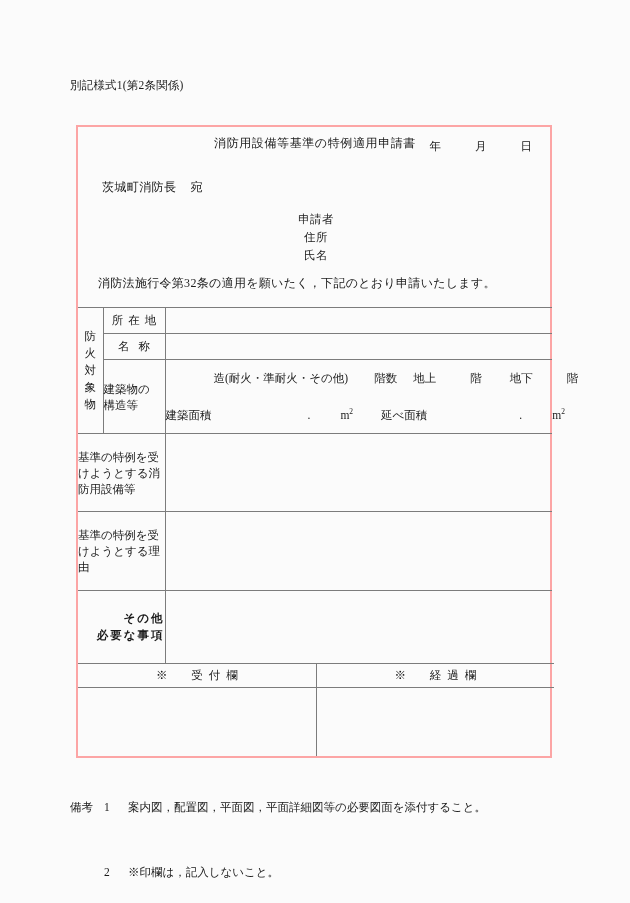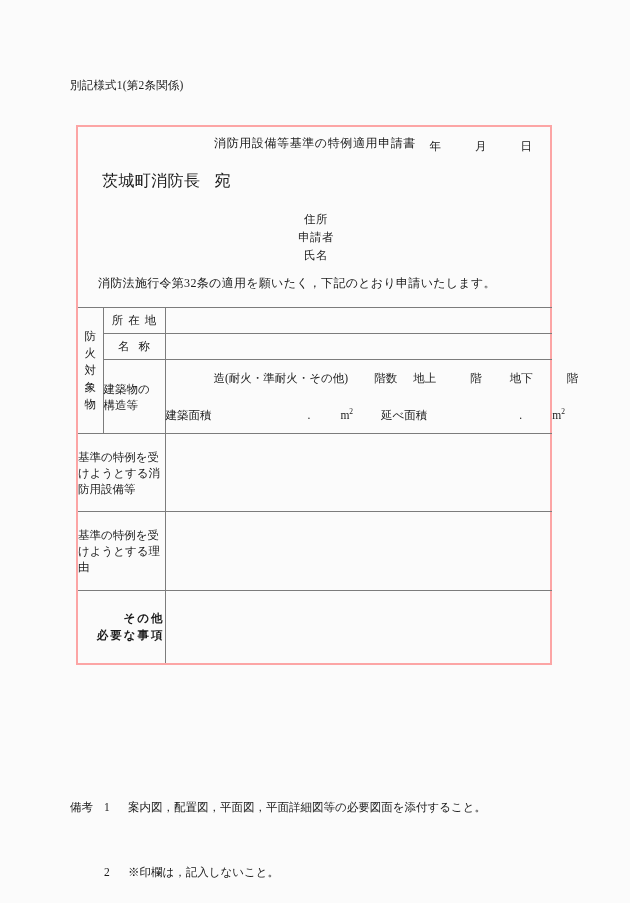--- a/index.html
+++ b/index.html
@@ -68,22 +68,22 @@
     font-size: 11.5px;
     white-space: nowrap;
   }
   .date-line span { display: inline-block; }
   .date-y { margin-right: 34px; }
   .date-m { margin-right: 34px; }
 
   .addressee {
     position: absolute;
     left: 24px;
-    top: 44px;
-    font-size: 16px;
+    top: 52px;
+    font-size: 12px;
     letter-spacing: 0.4px;
     white-space: nowrap;
   }
   .addressee .suffix { margin-left: 14px; }
 
   .applicant-block {
     position: absolute;
     left: 0;
     top: 83px;
     width: 476px;
@@ -241,22 +241,22 @@
 
       <div class="date-line">
         <span class="date-y">年</span><span class="date-m">月</span><span>日</span>
       </div>
 
       <div class="addressee">
         <span>茨城町消防長</span><span class="suffix">宛</span>
       </div>
 
       <div class="applicant-block">
+        <div>申請者</div>
         <div>住所</div>
-        <div>申請者</div>
         <div>氏名</div>
       </div>
 
       <div class="statement">消防法施行令第32条の適用を願いたく，下記のとおり申請いたします。</div>
     </div>
 
     <table class="grid">
       <colgroup>
         <col class="col-a">
           <col class="col-b">
@@ -299,20 +299,36 @@
         <tr>
           <td class="lbl-center2 rowh-72 noleft nobottom" colspan="2">
             <span>その他</span><br>
             <span>必要な事項</span>
           </td>
           <td class="rowh-72 noright nobottom"></td>
         </tr>
       </tbody>
     </table>
 
+    <table class="stamp-table">
+      <colgroup>
+          <col class="col-left">
+          <col class="col-right">
+        </colgroup>
+      <tbody>
+        <tr>
+          <td class="stamp-head noleft"><span>※</span>&nbsp;&nbsp;<span>受付欄</span></td>
+          <td class="stamp-head noright"><span>※</span>&nbsp;&nbsp;<span>経過欄</span></td>
+        </tr>
+        <tr>
+          <td class="stamp-body noleft nobottom"></td>
+          <td class="stamp-body noright nobottom"></td>
+        </tr>
+      </tbody>
+    </table>
 
   </div>
 
   <div class="notes">
     <span class="note-row"><span class="note-label">備考</span><span class="note-num">1</span><span>案内図，配置図，平面図，平面詳細図等の必要図面を添付すること。</span></span>
     <span class="note-row"><span class="note-indent"></span><span class="note-num">2</span><span>※印欄は，記入しないこと。</span></span>
   </div>
 
 </div>
 

